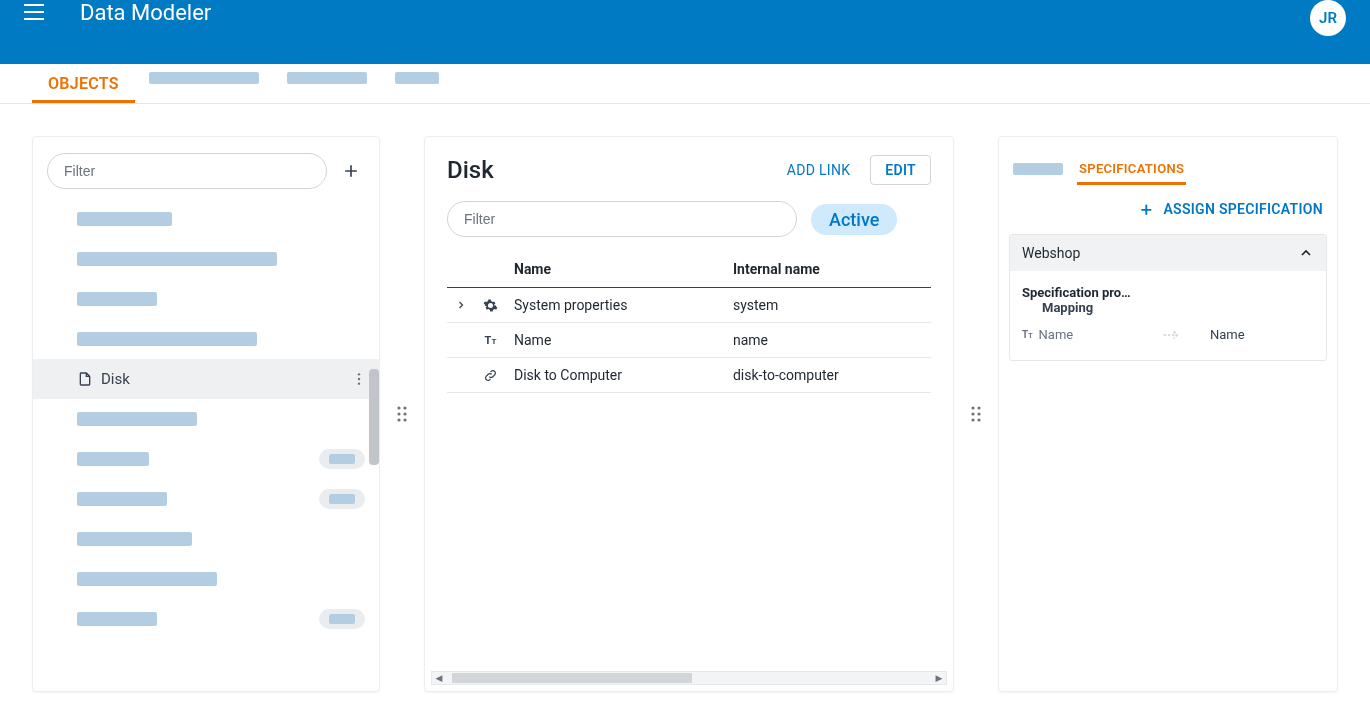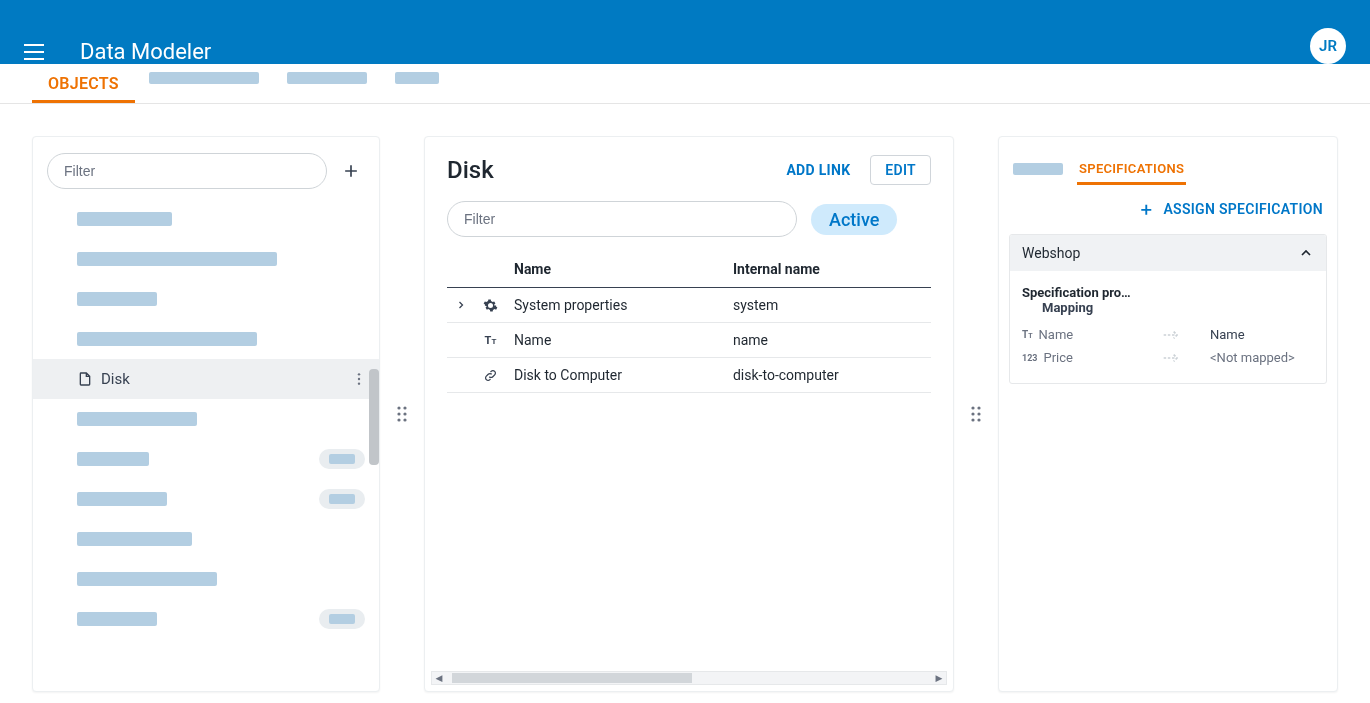--- a/index.html
+++ b/index.html
@@ -1,20 +1,20 @@
 <!DOCTYPE html>
 <html><head>
 <meta charset="utf-8">
 <style>
   * { box-sizing: border-box; }
   html, body { margin: 0; padding: 0; font-family: -apple-system, "Segoe UI", Roboto, Arial, sans-serif; background:#fff; }
   body { width:1370px; height:703px; overflow:hidden; }
 
   
-  .header { height:64px; background:#007ac2; display:flex; align-items:flex-end; padding:0 24px; color:#fff; }
+  .header { height:64px; background:#007ac2; display:flex; align-items:flex-start; padding:0 24px; color:#fff; }
   .hamburger { width:24px; height:24px; cursor:pointer; margin-right:32px; display:flex; flex-direction:column; justify-content:center; gap:5px;}
   .hamburger span { display:block; height:2px; background:#fff; width:20px;}
   .app-title { font-size:22px; font-weight:400; flex:1; }
   .avatar { width:36px; height:36px; border-radius:50%; background:#fff; color:#007ac2; font-weight:600; display:flex; align-items:center; justify-content:center; font-size:15px; cursor:pointer;}
 
   
   .tabs-bar { height:40px; display:flex; align-items:flex-end; padding:0 32px; border-bottom:1px solid #e5e5e5; }
   .tab { padding:10px 16px; font-size:16px; font-weight:600; color:#333; cursor:pointer; position:relative; letter-spacing:0.3px;}
   .tab.active { color:#ee7203; }
   .tab.active::after { content:""; position:absolute; left:0; right:0; bottom:0; height:3px; background:#ee7203; }
@@ -42,21 +42,21 @@
   .obj-row .pill { height:20px; border-radius:12px; background:#e9edf0; display:flex; align-items:center; justify-content:center; padding:0 10px; margin-left:auto;}
   .obj-row .pill .s { width:26px; height:10px; background:#b3cee2; border-radius:2px;}
   .obj-row .file-ico { position:absolute; left:44px; color:#374151; }
   .obj-row.selected span.label { margin-left:24px; color:#374151; font-size:15px; }
   .obj-row .more { position:absolute; right:12px; color:#6b7280; cursor:pointer;}
   .scroll-thumb { position:absolute; right:0; top:170px; width:10px; height:96px; background:#c1c5c9; border-radius:4px;}
 
   
   .mid-head { display:flex; align-items:center; padding:18px 22px 6px; gap:12px;}
   .mid-title { flex:1; font-size:24px; font-weight:500; color:#1f2730;}
-  .link-btn { color:#0077c8; font-weight:700; font-size:14px; letter-spacing:0.3px; cursor:pointer; padding:6px 8px;}
+  .link-btn { color:#0077c8; font-weight:400; font-size:14px; letter-spacing:0.3px; cursor:pointer; padding:6px 8px;}
   .edit-btn { border:1px solid #d0d5da; color:#0077c8; font-weight:600; font-size:14px; letter-spacing:0.3px; cursor:pointer; padding:6px 14px; border-radius:4px; background:#fff;}
   .mid-tools { display:flex; align-items:center; gap:14px; padding:10px 22px 0;}
   .status-chip { background:#cfeafc; color:#0077c8; font-size:18px; font-weight:500; padding:5px 18px; border-radius:16px; cursor:pointer;}
   .tbl { margin:14px 22px 0; border-collapse:collapse; width:calc(100% - 44px); font-size:14px; color:#1f2730;}
   .tbl th { text-align:left; font-weight:700; padding:10px 8px; border-bottom:1px solid #374151;}
   .tbl td { padding:9px 8px; border-bottom:1px solid #e6e8ea; vertical-align:middle;}
   .tbl td.icon { width:26px; color:#374151; text-align:center;}
   .tbl td.exp  { width:26px; color:#374151; text-align:center; cursor:pointer;}
   .hscroll { margin:auto 6px 6px; height:14px; background:#f3f4f6; border:1px solid #e6e8ea; display:flex; align-items:center; position:relative;}
   .hscroll .thumb { position:absolute; left:20px; width:240px; top:1px; bottom:1px; background:#d2d6da;}
@@ -296,29 +296,17 @@
             <span style="font-weight:700;font-size:10px;color:#6b7280;">T<span style="font-size:7px">T</span></span>
             <span>Name</span>
           </div>
           <span class="arrow">
             <svg width="20" height="10" viewBox="0 0 24 12">
                 <path d="M2 6h16M14 2l4 4-4 4" fill="none" stroke="currentColor" stroke-width="2" stroke-dasharray="3 2"></path>
               </svg>
           </span>
           <div class="c2">Name</div>
         </div>
-        <div class="row unmapped">
-          <div class="c1">
-            <span style="font-weight:700;font-size:9px;color:#6b7280;">123</span>
-            <span>Price</span>
-          </div>
-          <span class="arrow">
-            <svg width="20" height="10" viewBox="0 0 24 12">
-                <path d="M2 6h16M14 2l4 4-4 4" fill="none" stroke="currentColor" stroke-width="2" stroke-dasharray="3 2"></path>
-              </svg>
-          </span>
-          <div class="c2">&lt;Not mapped&gt;</div>
-        </div>
       </div>
     </div>
   </div>
 
 </div>
 
 </body></html>

